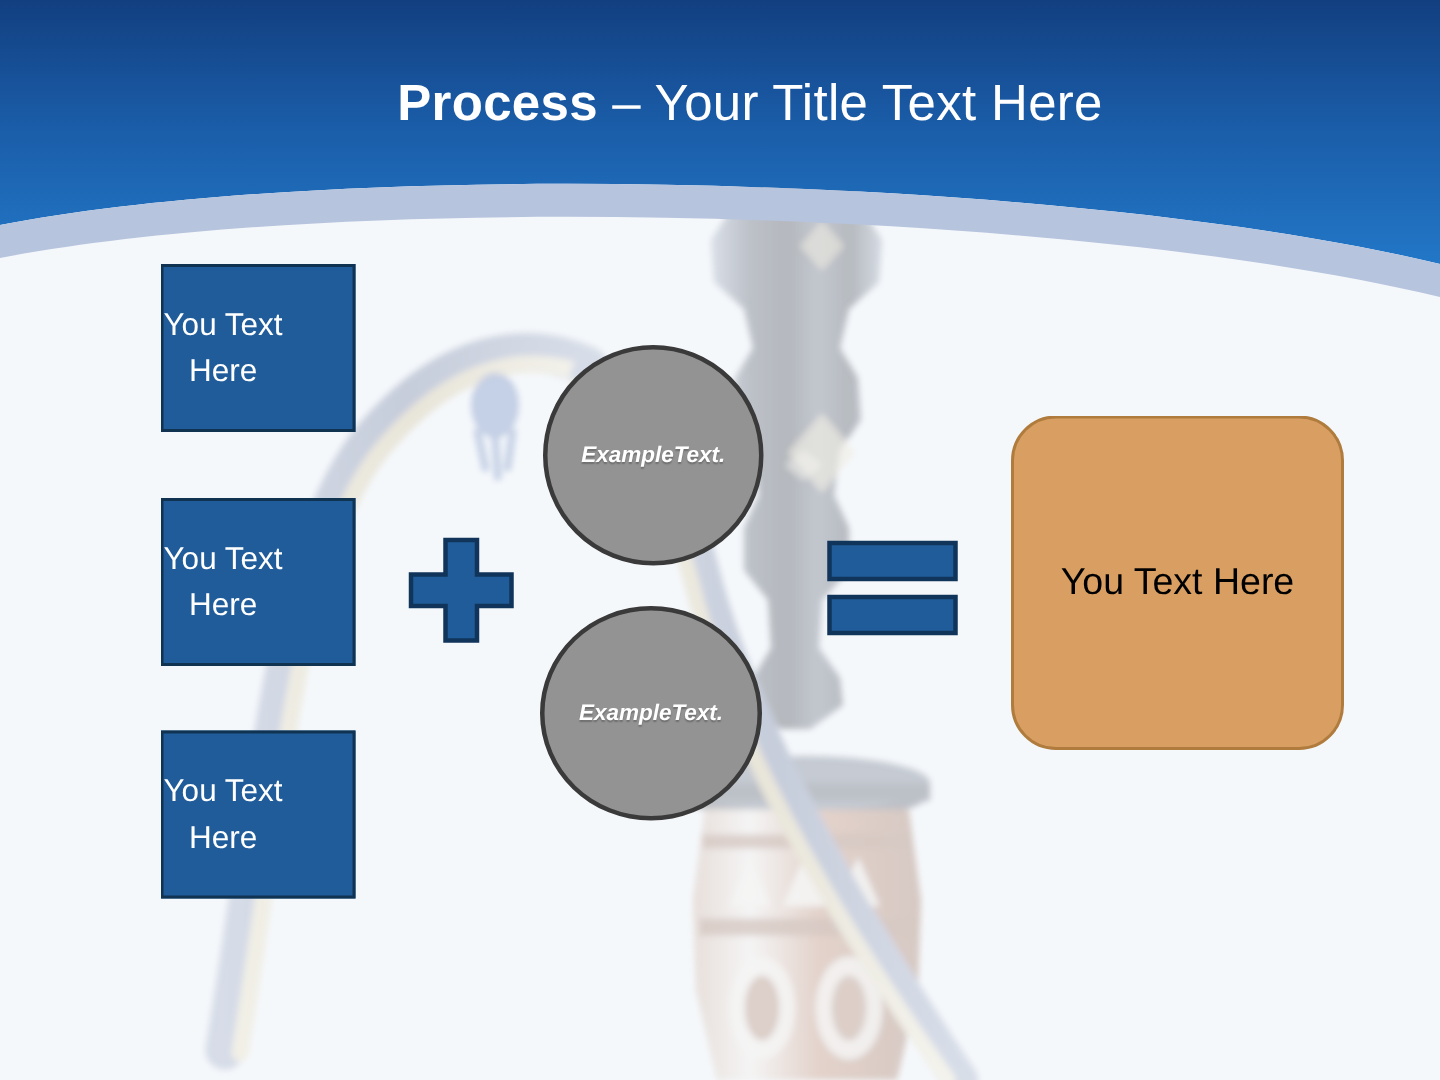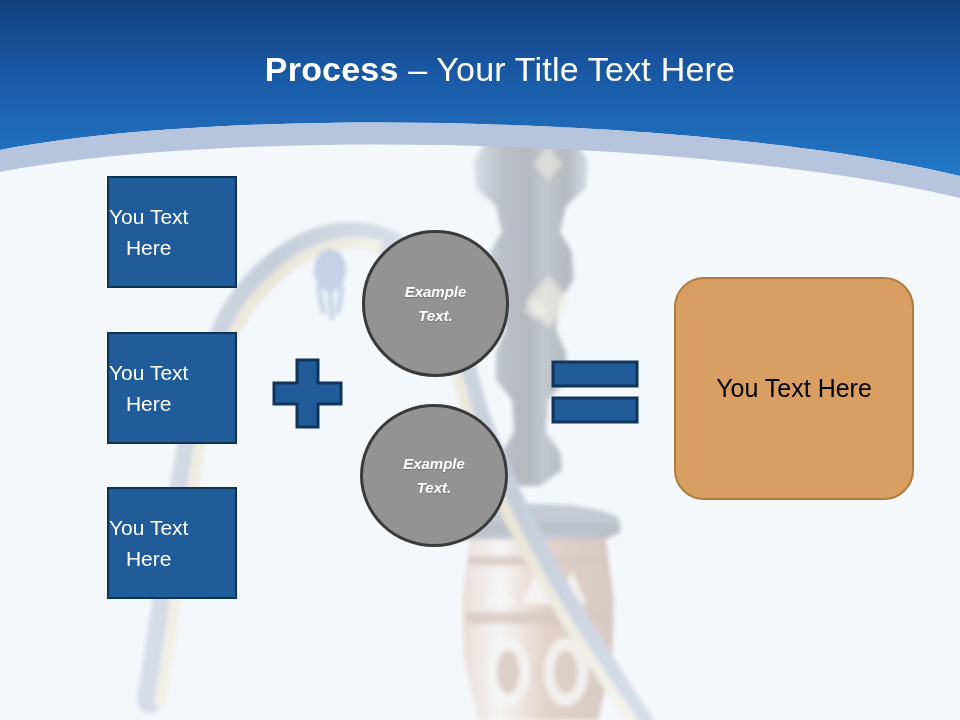--- a/index.html
+++ b/index.html
@@ -92,21 +92,21 @@
   .plus-sign svg { display: block; }
 
   
   .gray-circle {
     position: absolute;
     border-radius: 50%;
     background: #939393;
     border: 3px solid #3a3a3a;
     box-sizing: border-box;
     display: flex;
-    flex-direction: column;
+    flex-direction: row;
     align-items: center;
     justify-content: center;
     color: #ffffff;
     font-size: 15px;
     line-height: 24px;
     font-weight: bold;
     font-style: italic;
     text-align: center;
     z-index: 10;
     text-shadow: 0 1px 1px rgba(0,0,0,0.25);
@@ -123,21 +123,21 @@
     height: 64px;
     z-index: 10;
   }
   .equals-sign svg { display: block; }
 
   
   #tan-box {
     position: absolute;
     left: 674px;
     top: 277px;
-    width: 240px;
+    width: 222px;
     height: 223px;
     background: #d99f62;
     border: 2px solid #b07c3e;
     box-sizing: border-box;
     border-radius: 30px;
     display: flex;
     align-items: center;
     justify-content: center;
     color: #000000;
     font-size: 25px;

